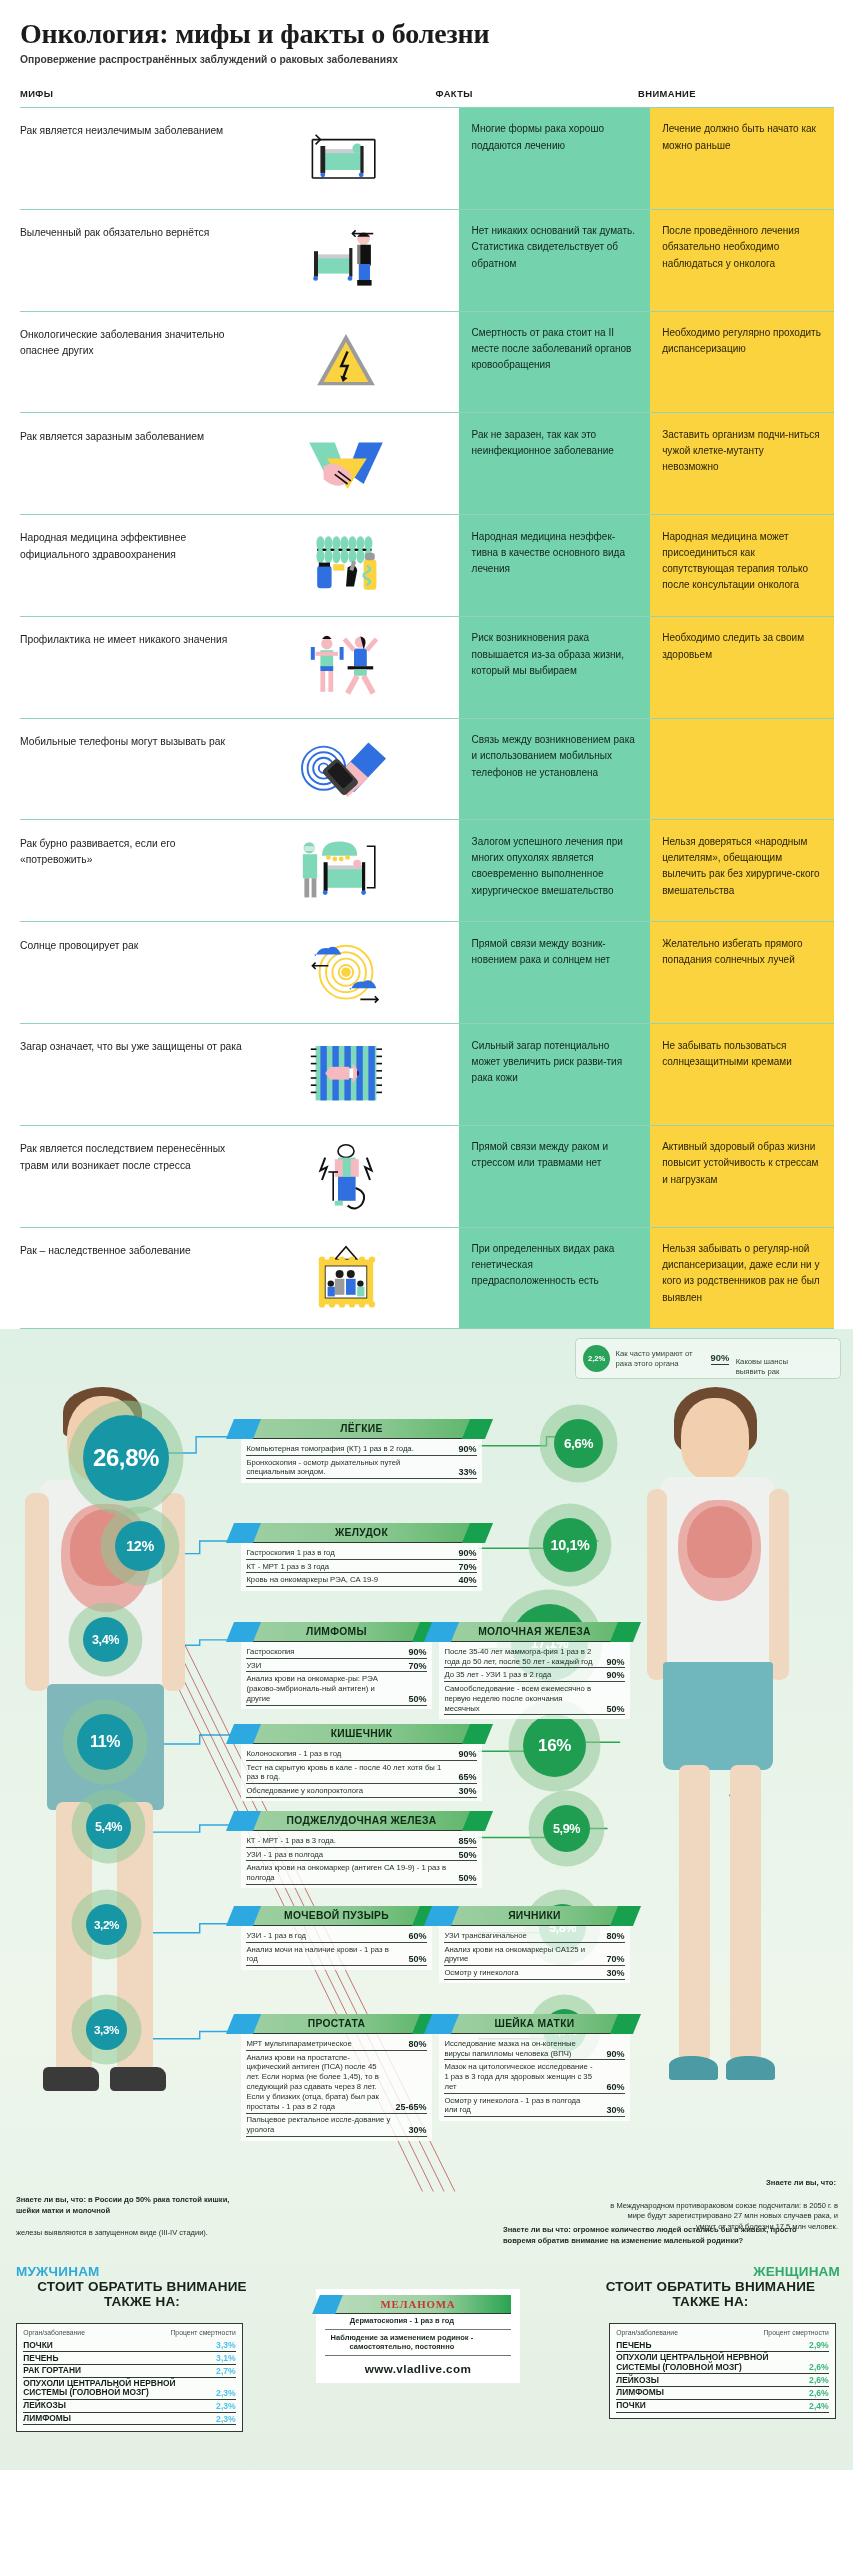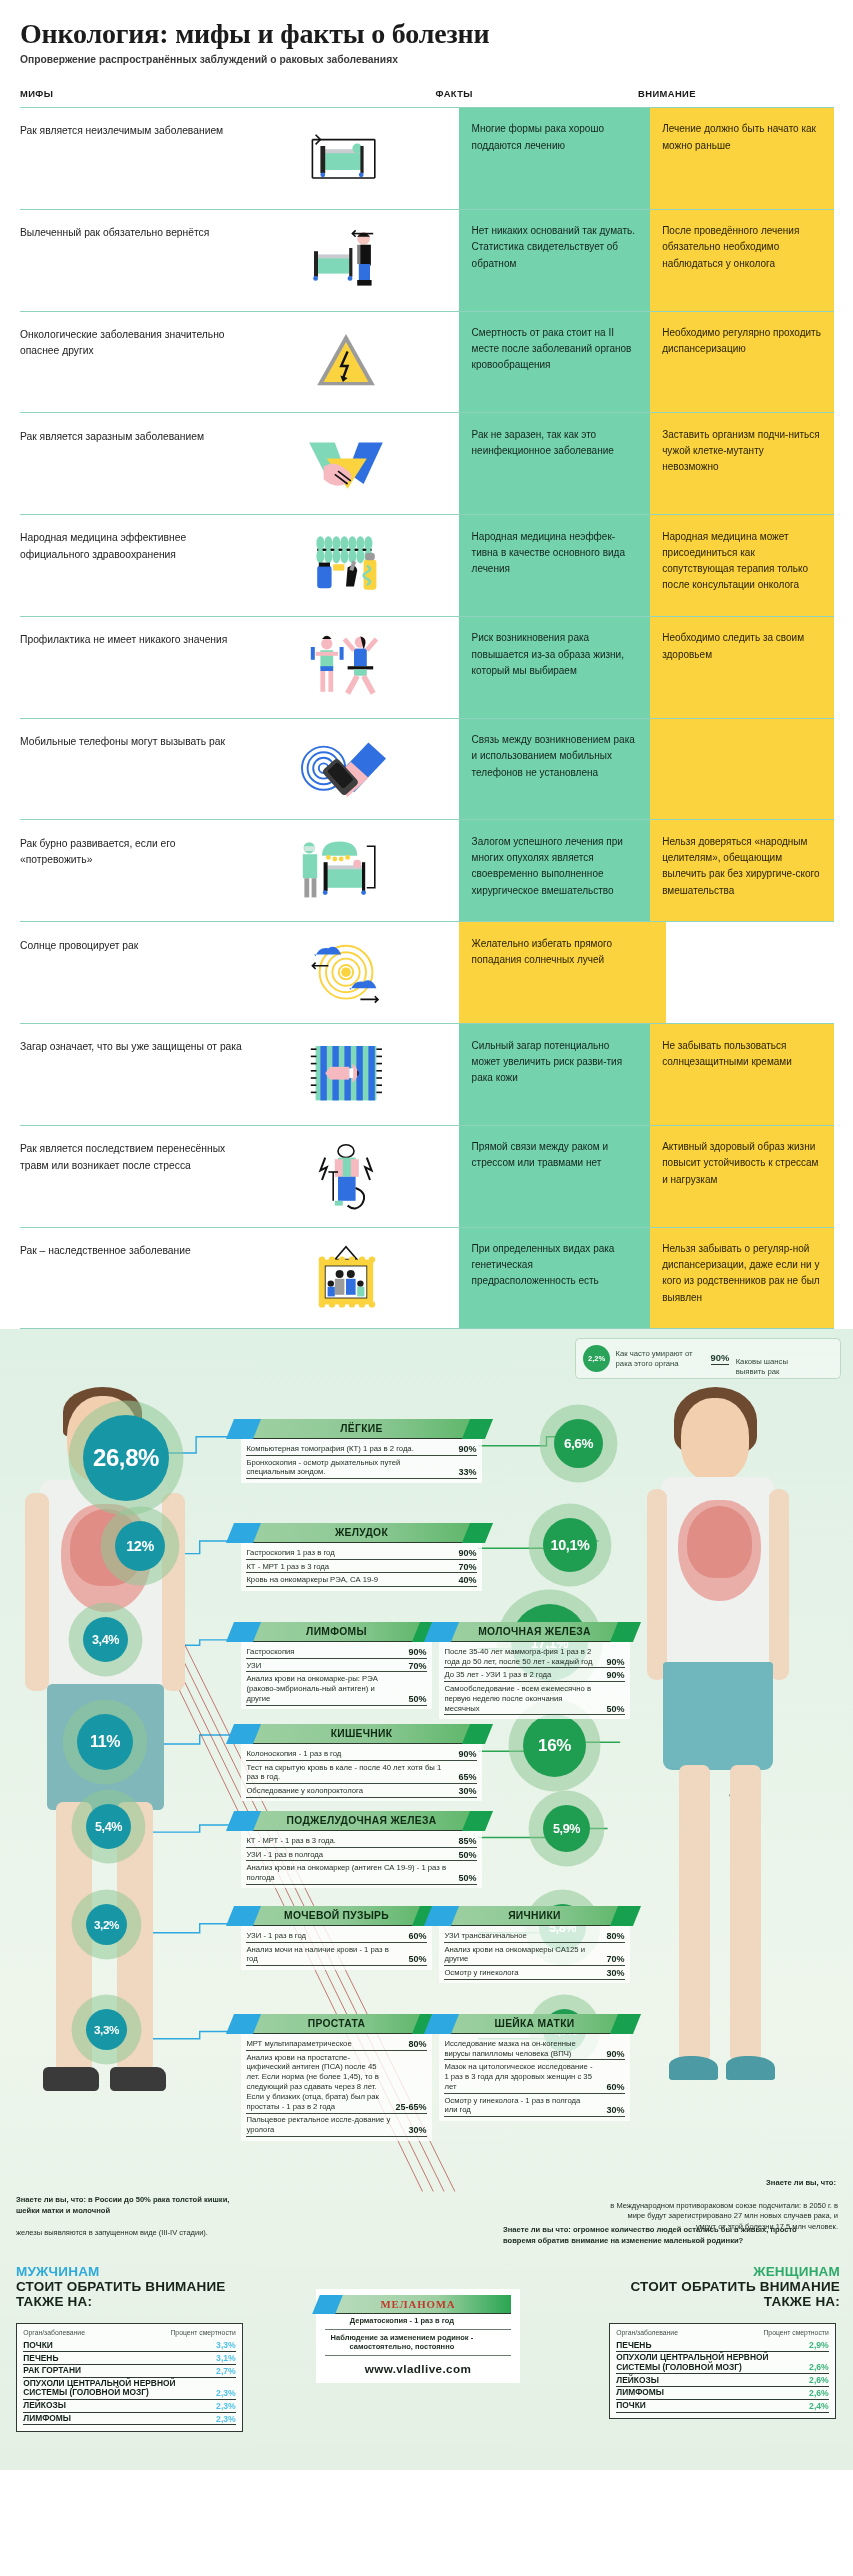--- a/index.html
+++ b/index.html
@@ -164,21 +164,21 @@
     gap: 5.4px;
   }
   .co-line:last-child { border-bottom:1.3px solid #3c4a3e; }
   .co-txt { font-size: 7.7px; line-height: 1.28; color:#1e2a20; flex:1; }
   .co-pct { font-size: 9px; font-weight:700; color:#13261a; flex:0 0 auto; min-width:25px; text-align:right; }
 
   
   .note-block { position:absolute; font-size:7.5px; line-height:1.35; color:#1c2a20; }
   .hdr-accent { font-size:13.5px;font-weight:700;color:#2eaadc;letter-spacing:0.2px; }
   .hdr-accent.f { color:#2eaa6b; }
-  .hdr-dark { font-size:13.5px;font-weight:700;color:#16231a;letter-spacing:0.2px;line-height:1.12; }
+  .hdr-dark { font-size:13.5px;font-weight:700;color:#16231a;letter-spacing:0.2px;line-height:1.12;text-align:center; }
 
   .mini-table {
     border:1.4px solid #2f3a33; background:rgba(255,255,255,.82);
     padding: 4.5px 6.3px 5.4px 6.3px;
   }
   .mt-head { display:flex;justify-content:space-between;font-size:6.8px;color:#46524a;line-height:1.18;padding-bottom:2.7px; }
   .mt-row { display:flex;justify-content:space-between;align-items:flex-end;border-bottom:1.3px solid #2f3a33;padding:0.9px 0; gap:7.2px;}
   .mt-name { font-size:8.4px;font-weight:700;color:#13211a;line-height:1.14; }
   .mt-val { font-size:8.6px;font-weight:700;color:#4fc0e8; }
   .mt-val.f { color:#39b37a; }
@@ -417,20 +417,21 @@
                 <circle cx="60" cy="44" r="33"></circle>
               </g>
         <circle cx="60" cy="44" r="6" fill="#fbd33f"></circle>
         <path d="M22 24 q4 -12 16 -10 q10 -6 16 8 h-34z" fill="#2f6fe0"></path>
         <path d="M66 66 q4 -12 16 -10 q10 -6 16 8 h-34z" fill="#2f6fe0"></path>
         <path d="M38 36 H18 M22 32 L18 36 L22 40" stroke="#111" stroke-width="2" fill="none"></path>
         <path d="M78 78 H100 M96 74 L100 78 L96 82" stroke="#111" stroke-width="2" fill="none"></path>
             </svg>
           </div>
     </div>
+    <div class="cell-fact">Прямой связи между возник-новением рака и солнцем нет</div>
     <div class="cell-att">Желательно избегать прямого попадания солнечных лучей</div>
       </div>
       <div class="myth-row">
         <div class="cell-myth">
       <div class="myth-text">Загар означает, что вы уже защищены от рака</div>
       <div class="myth-art">
             <svg viewBox="0 0 120 90" width="180" height="72">
               <rect x="22" y="10" width="76" height="68" fill="#7fd9b8"></rect>
         <g fill="#2f6fe0">
                 <rect x="28" y="10" width="8" height="68"></rect>

